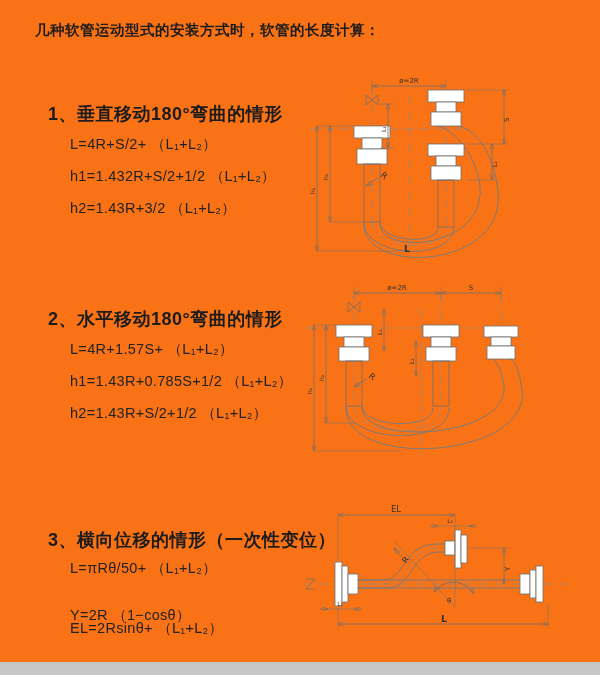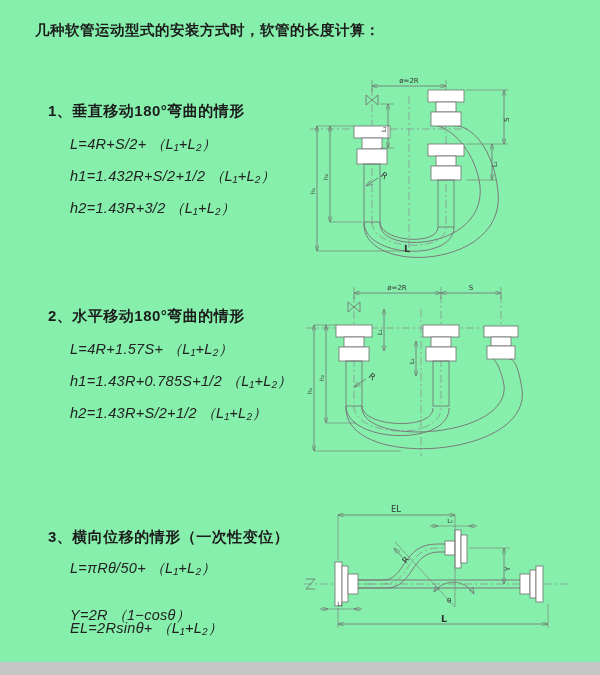--- a/index.html
+++ b/index.html
@@ -1,33 +1,33 @@
 <!DOCTYPE html>
 <html><head>
 <meta charset="utf-8">
 <style>
   html,body{margin:0;padding:0;background:#e8e8e8;}
   .page{
     position:relative;width:600px;height:675px;margin:0 auto;
-    background:#86efac;overflow:hidden;
+    background:#f97316;overflow:hidden;
     font-family:"Liberation Sans","DejaVu Sans",sans-serif;
     color:#1c1c1c;
   }
   .title{
     position:absolute;left:35px;top:21px;
     font-size:14.5px;font-weight:bold;letter-spacing:.5px;white-space:nowrap;
   }
   .sec{position:absolute;left:0;width:312px;}
   .sec .heading{
     position:absolute;left:48px;top:0;
-    font-size:15px;font-weight:bold;letter-spacing:.5px;white-space:nowrap;
+    font-size:18px;font-weight:bold;letter-spacing:.5px;white-space:nowrap;
   }
   .sec .formula{
     position:absolute;left:70px;font-size:14.5px;color:#222;
-    letter-spacing:.3px;white-space:nowrap;font-style:italic;
+    letter-spacing:.3px;white-space:nowrap;
   }
   .sec .f0{top:33px}.sec .f1{top:65px}.sec .f2{top:97px}
   .sec.s3 .f0{top:31px}.sec.s3 .f1{top:78px}.sec.s3 .f2{top:91px}
   .dia{position:absolute;}
   .dia line,.dia path,.dia rect{stroke:#6e6e6e;fill:none;stroke-width:.8;}
   .dia .hose{stroke:#7a7a7a;stroke-width:1;}
   .dia .cl{stroke:#8a8a8a;stroke-width:.7;stroke-dasharray:8 3 2 3;}
   .dia .flange{fill:#ffffff;}
   .dia .ext{stroke:#777;stroke-width:.6;}
   .dia text{fill:#333;stroke:none;font-family:"DejaVu Sans",sans-serif;}

